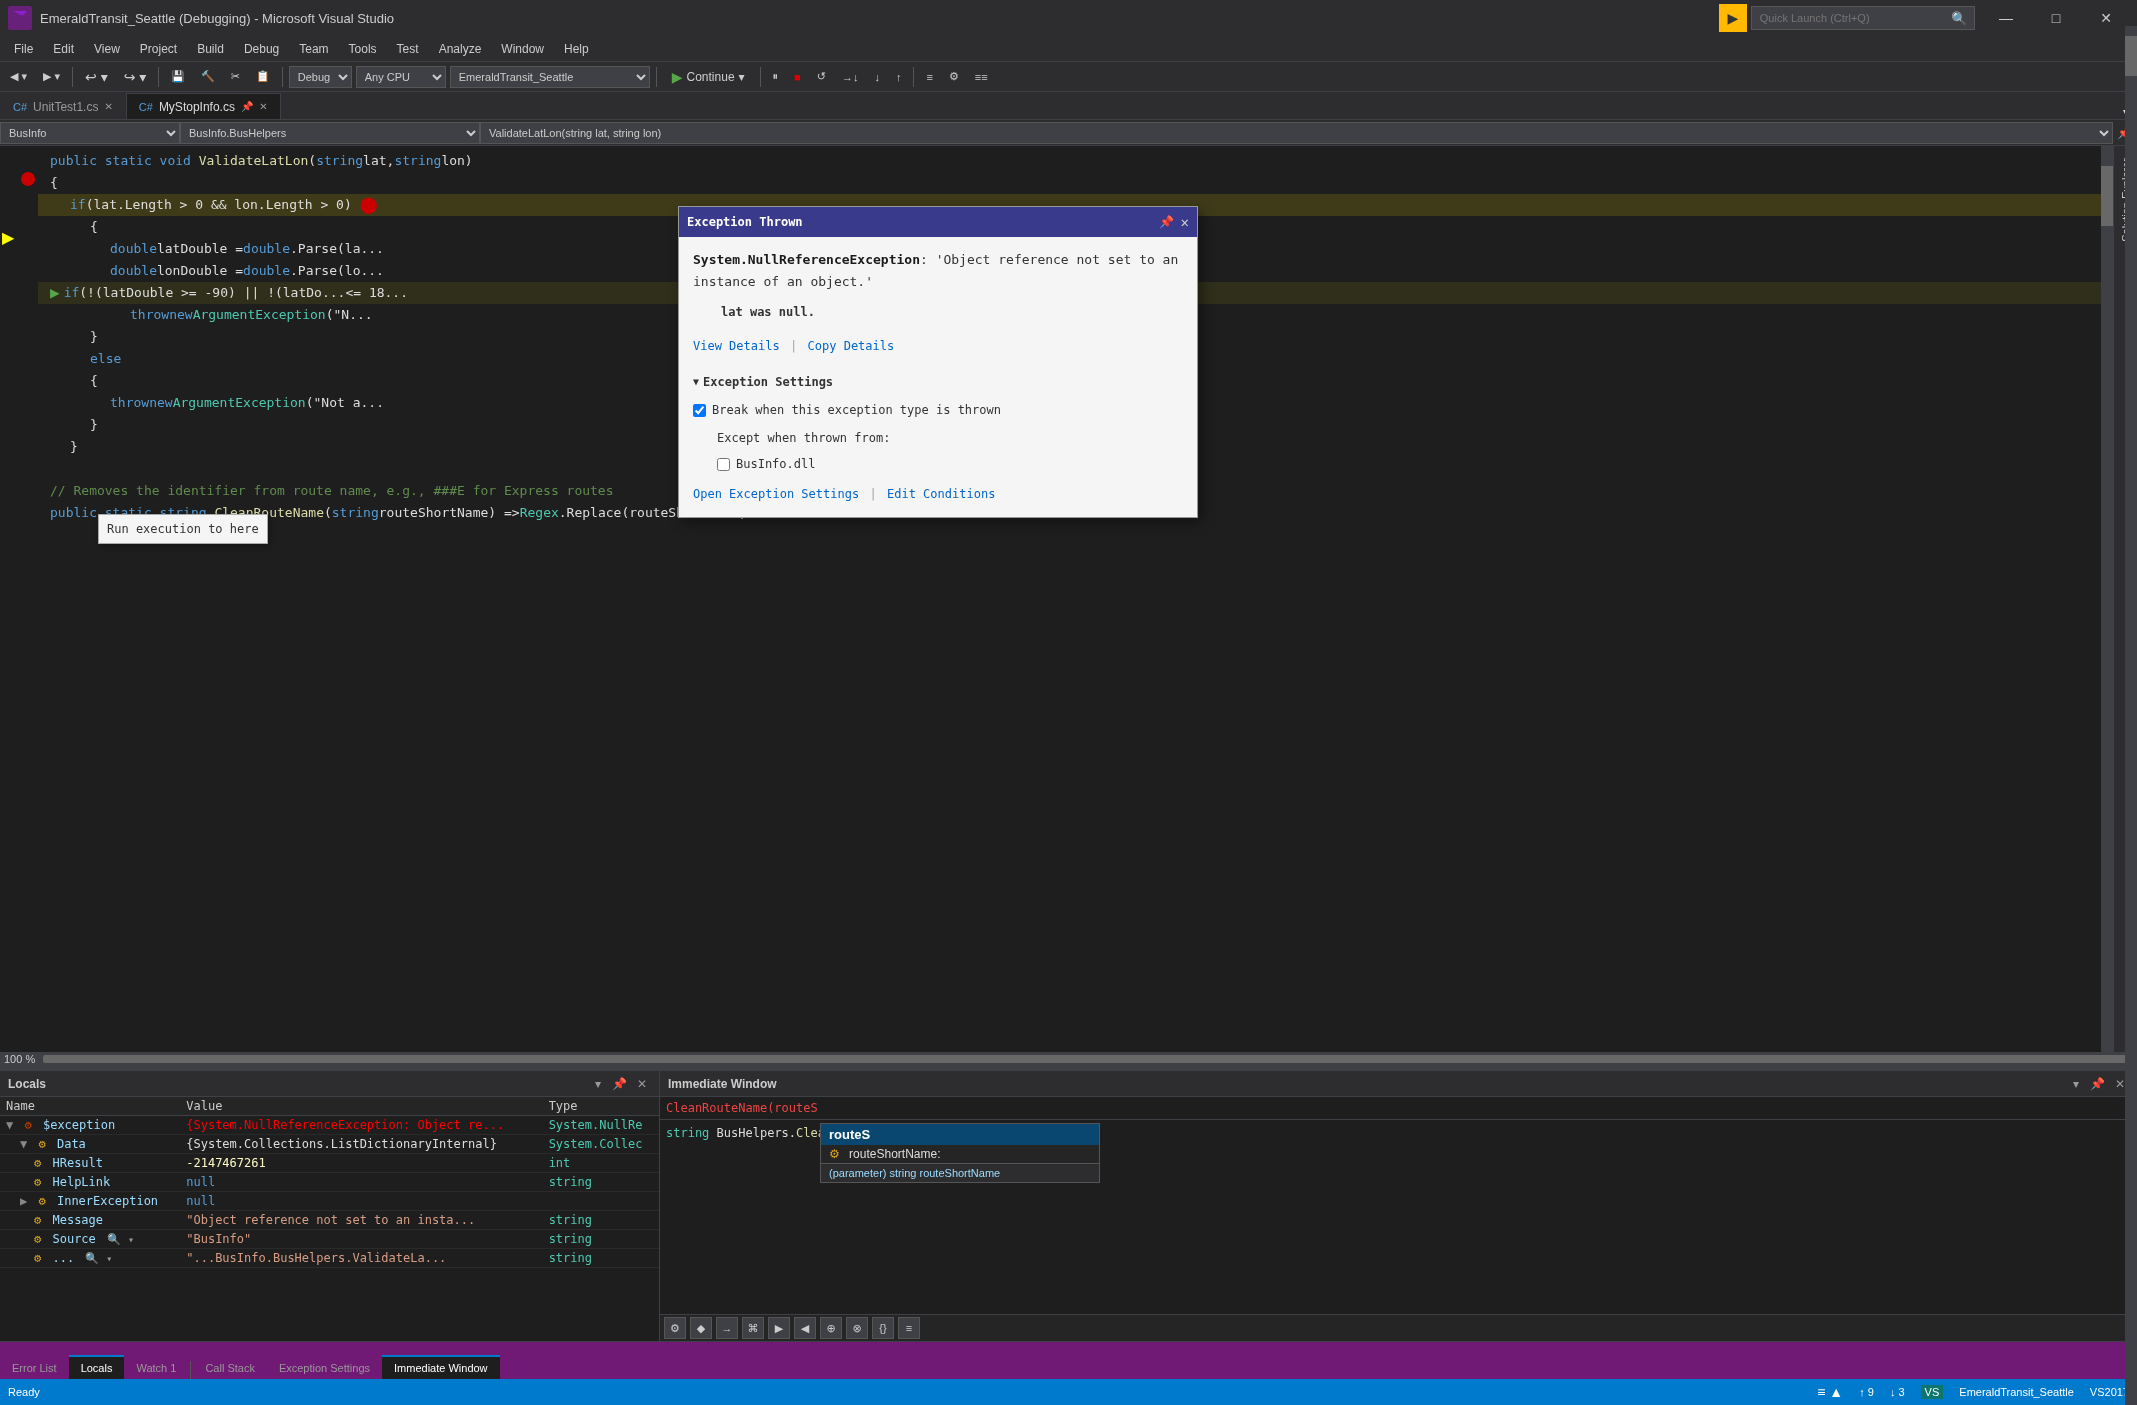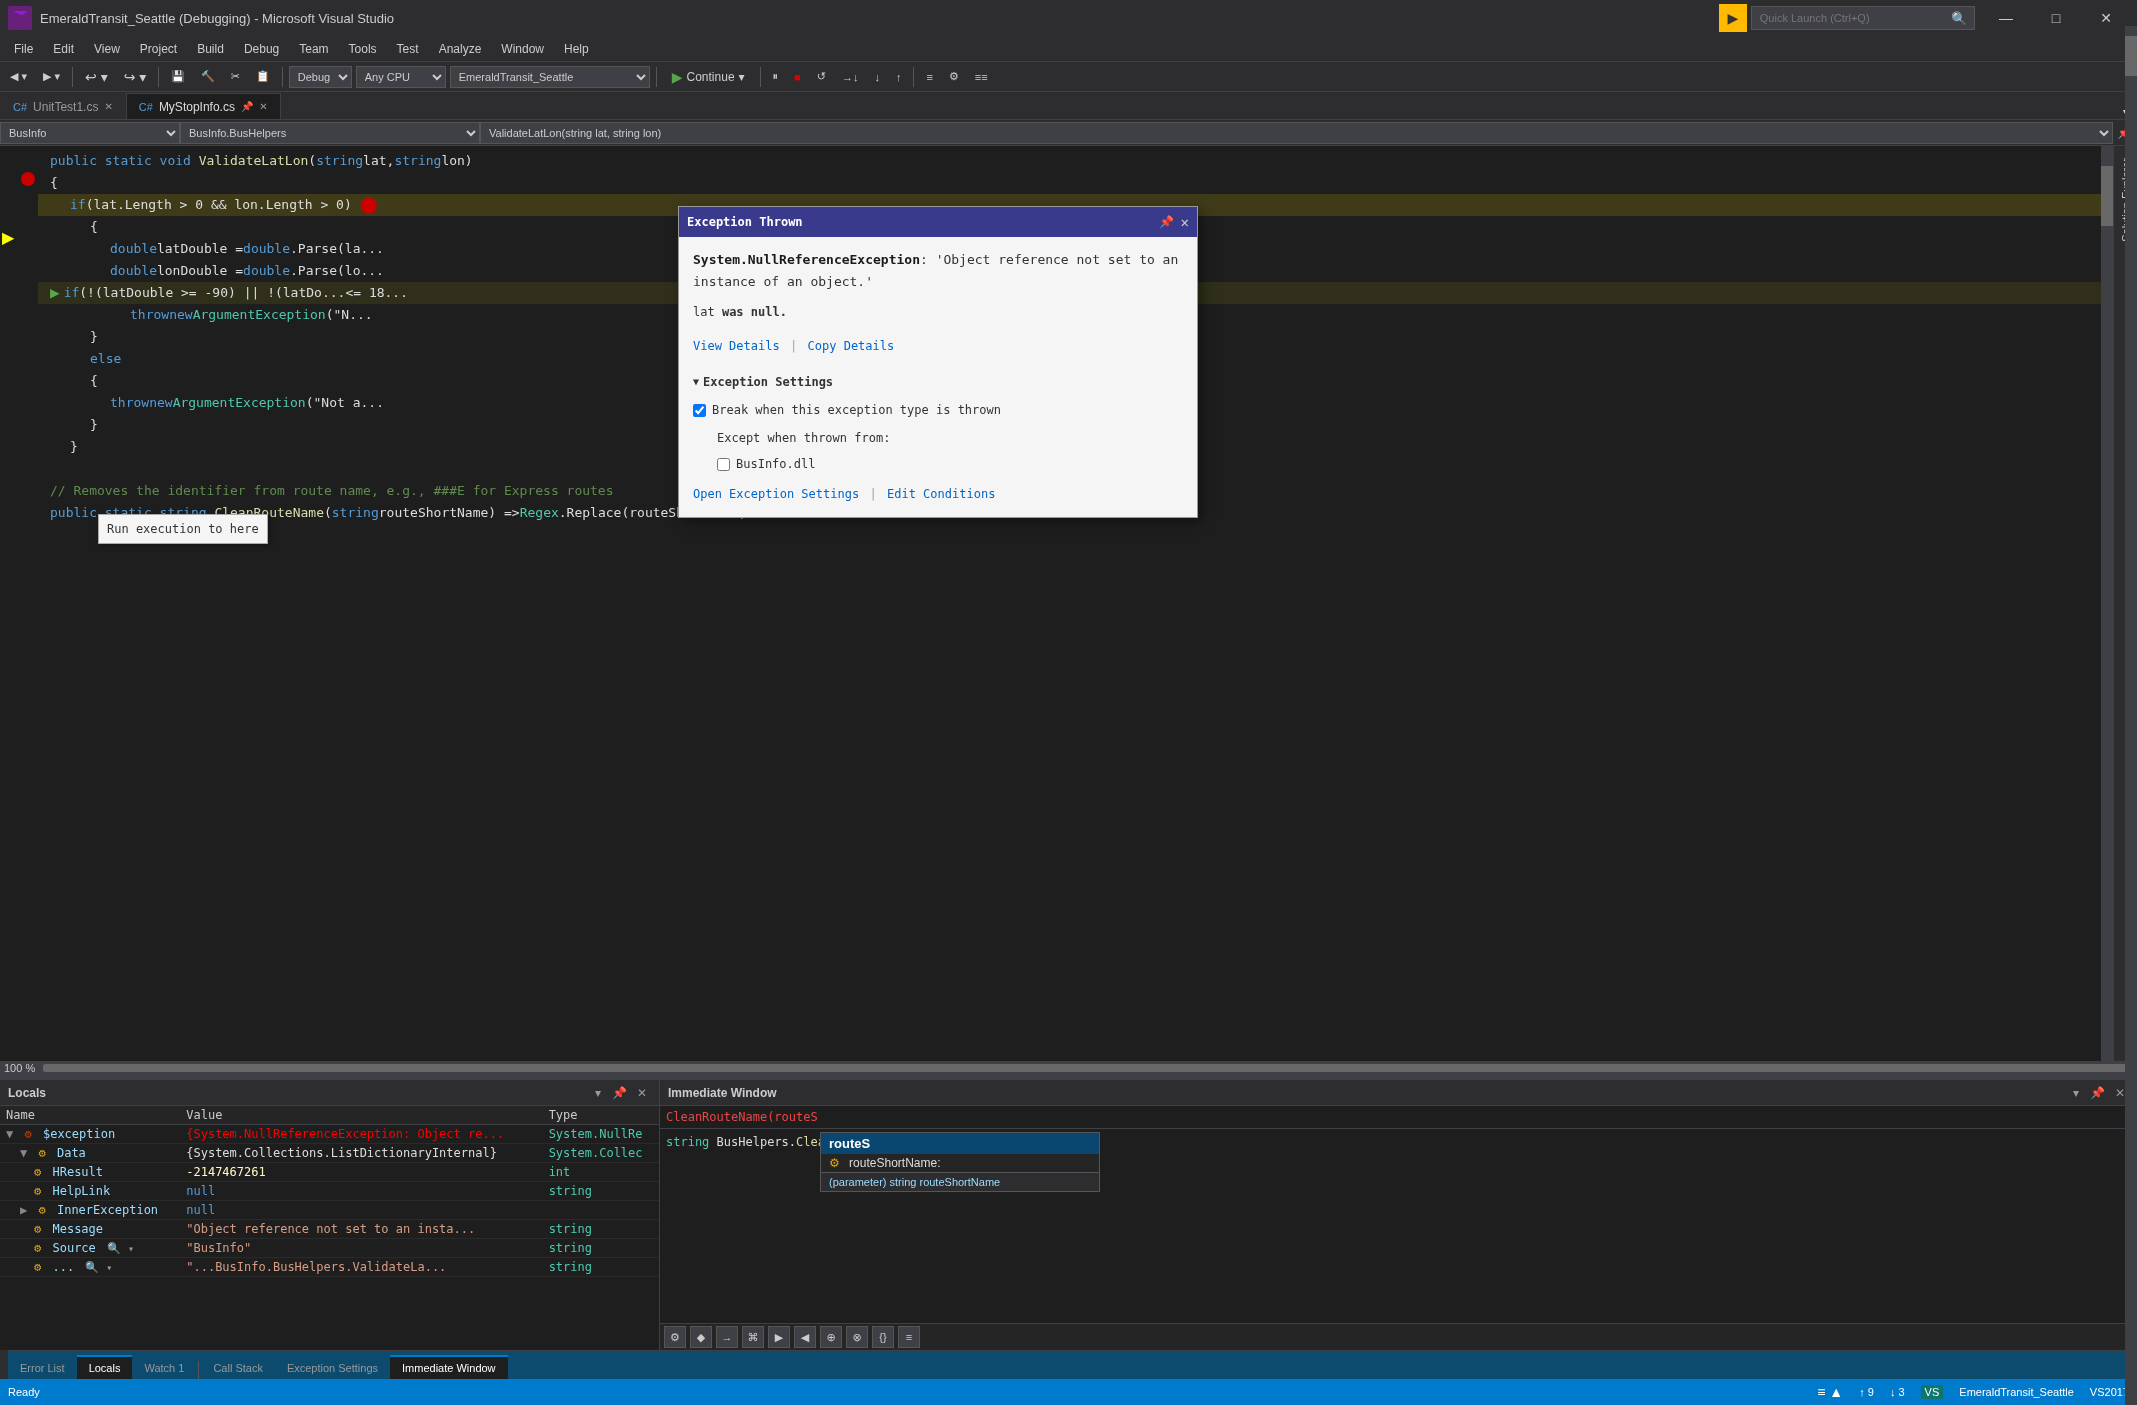--- a/index.html
+++ b/index.html
@@ -92,21 +92,21 @@
     
     .intellisense-toolbar { display: flex; gap: 4px; padding: 2px 4px; background: #252526; border-top: 1px solid #3f3f46; }
     .is-btn { width: 22px; height: 22px; background: #3f3f46; border: 1px solid #555; color: #ccc; cursor: pointer; display: flex; align-items: center; justify-content: center; font-size: 11px; }
 
     
     .status-bar { height: 26px; background: #007acc; display: flex; align-items: center; padding: 0 8px; font-size: 11px; color: white; gap: 16px; }
     .status-left { display: flex; align-items: center; gap: 8px; }
     .status-right { margin-left: auto; display: flex; align-items: center; gap: 16px; }
 
     
-    .bottom-tab-bar { height: 29px; background: #0c4a6e; display: flex; align-items: flex-end; border-top: 1px solid #3f3f46; margin-left: 8px; }
+    .bottom-tab-bar { height: 38px; background: #701a75; display: flex; align-items: flex-end; border-top: 1px solid #3f3f46; }
     .btab { padding: 2px 12px; font-size: 11px; color: #999; cursor: pointer; height: 24px; display: flex; align-items: center; border-top: 2px solid transparent; }
     .btab.active { color: #fff; border-top-color: #007acc; background: #1e1e1e; }
 
     .solution-explorer { width: 24px; background: #2d2d30; border-left: 1px solid #3f3f46; display: flex; flex-direction: column; align-items: center; padding-top: 4px; }
     .se-label { writing-mode: vertical-rl; transform: rotate(180deg); font-size: 11px; color: #ccc; padding: 8px 4px; cursor: pointer; }
   </style>
 </head>
 <body>
 
 <div style="display:flex; flex-direction:column; width:2137px; height:1405px; overflow:hidden;">
@@ -336,21 +336,21 @@
             <div class="exception-header-controls">
               <span class="pin-icon">📌</span>
               <span class="close-icon-btn">✕</span>
             </div>
           </div>
           <div class="exception-body">
             <div style="font-size:13px; color:#333; margin-bottom:8px; font-weight:normal;">
               <span style="font-weight:bold; color:#1a1a1a;">System.NullReferenceException</span><span style="color:#333;">: </span><span style="color:#333;">'Object reference not set to an instance of an object.'</span>
             </div>
             <div class="exception-null">
-              <span style="font-weight:normal;">lat</span><span> was null.</span>
+              <span style="font-weight:bold;margin-left:28px;">lat</span><span> was null.</span>
             </div>
             <div class="exception-links">
               <a class="exception-link">View Details</a>
               <span class="link-separator">|</span>
               <a class="exception-link">Copy Details</a>
             </div>
             <div class="exception-settings-header">
               <span class="triangle-icon">▼</span>
               <span>Exception Settings</span>
             </div>

